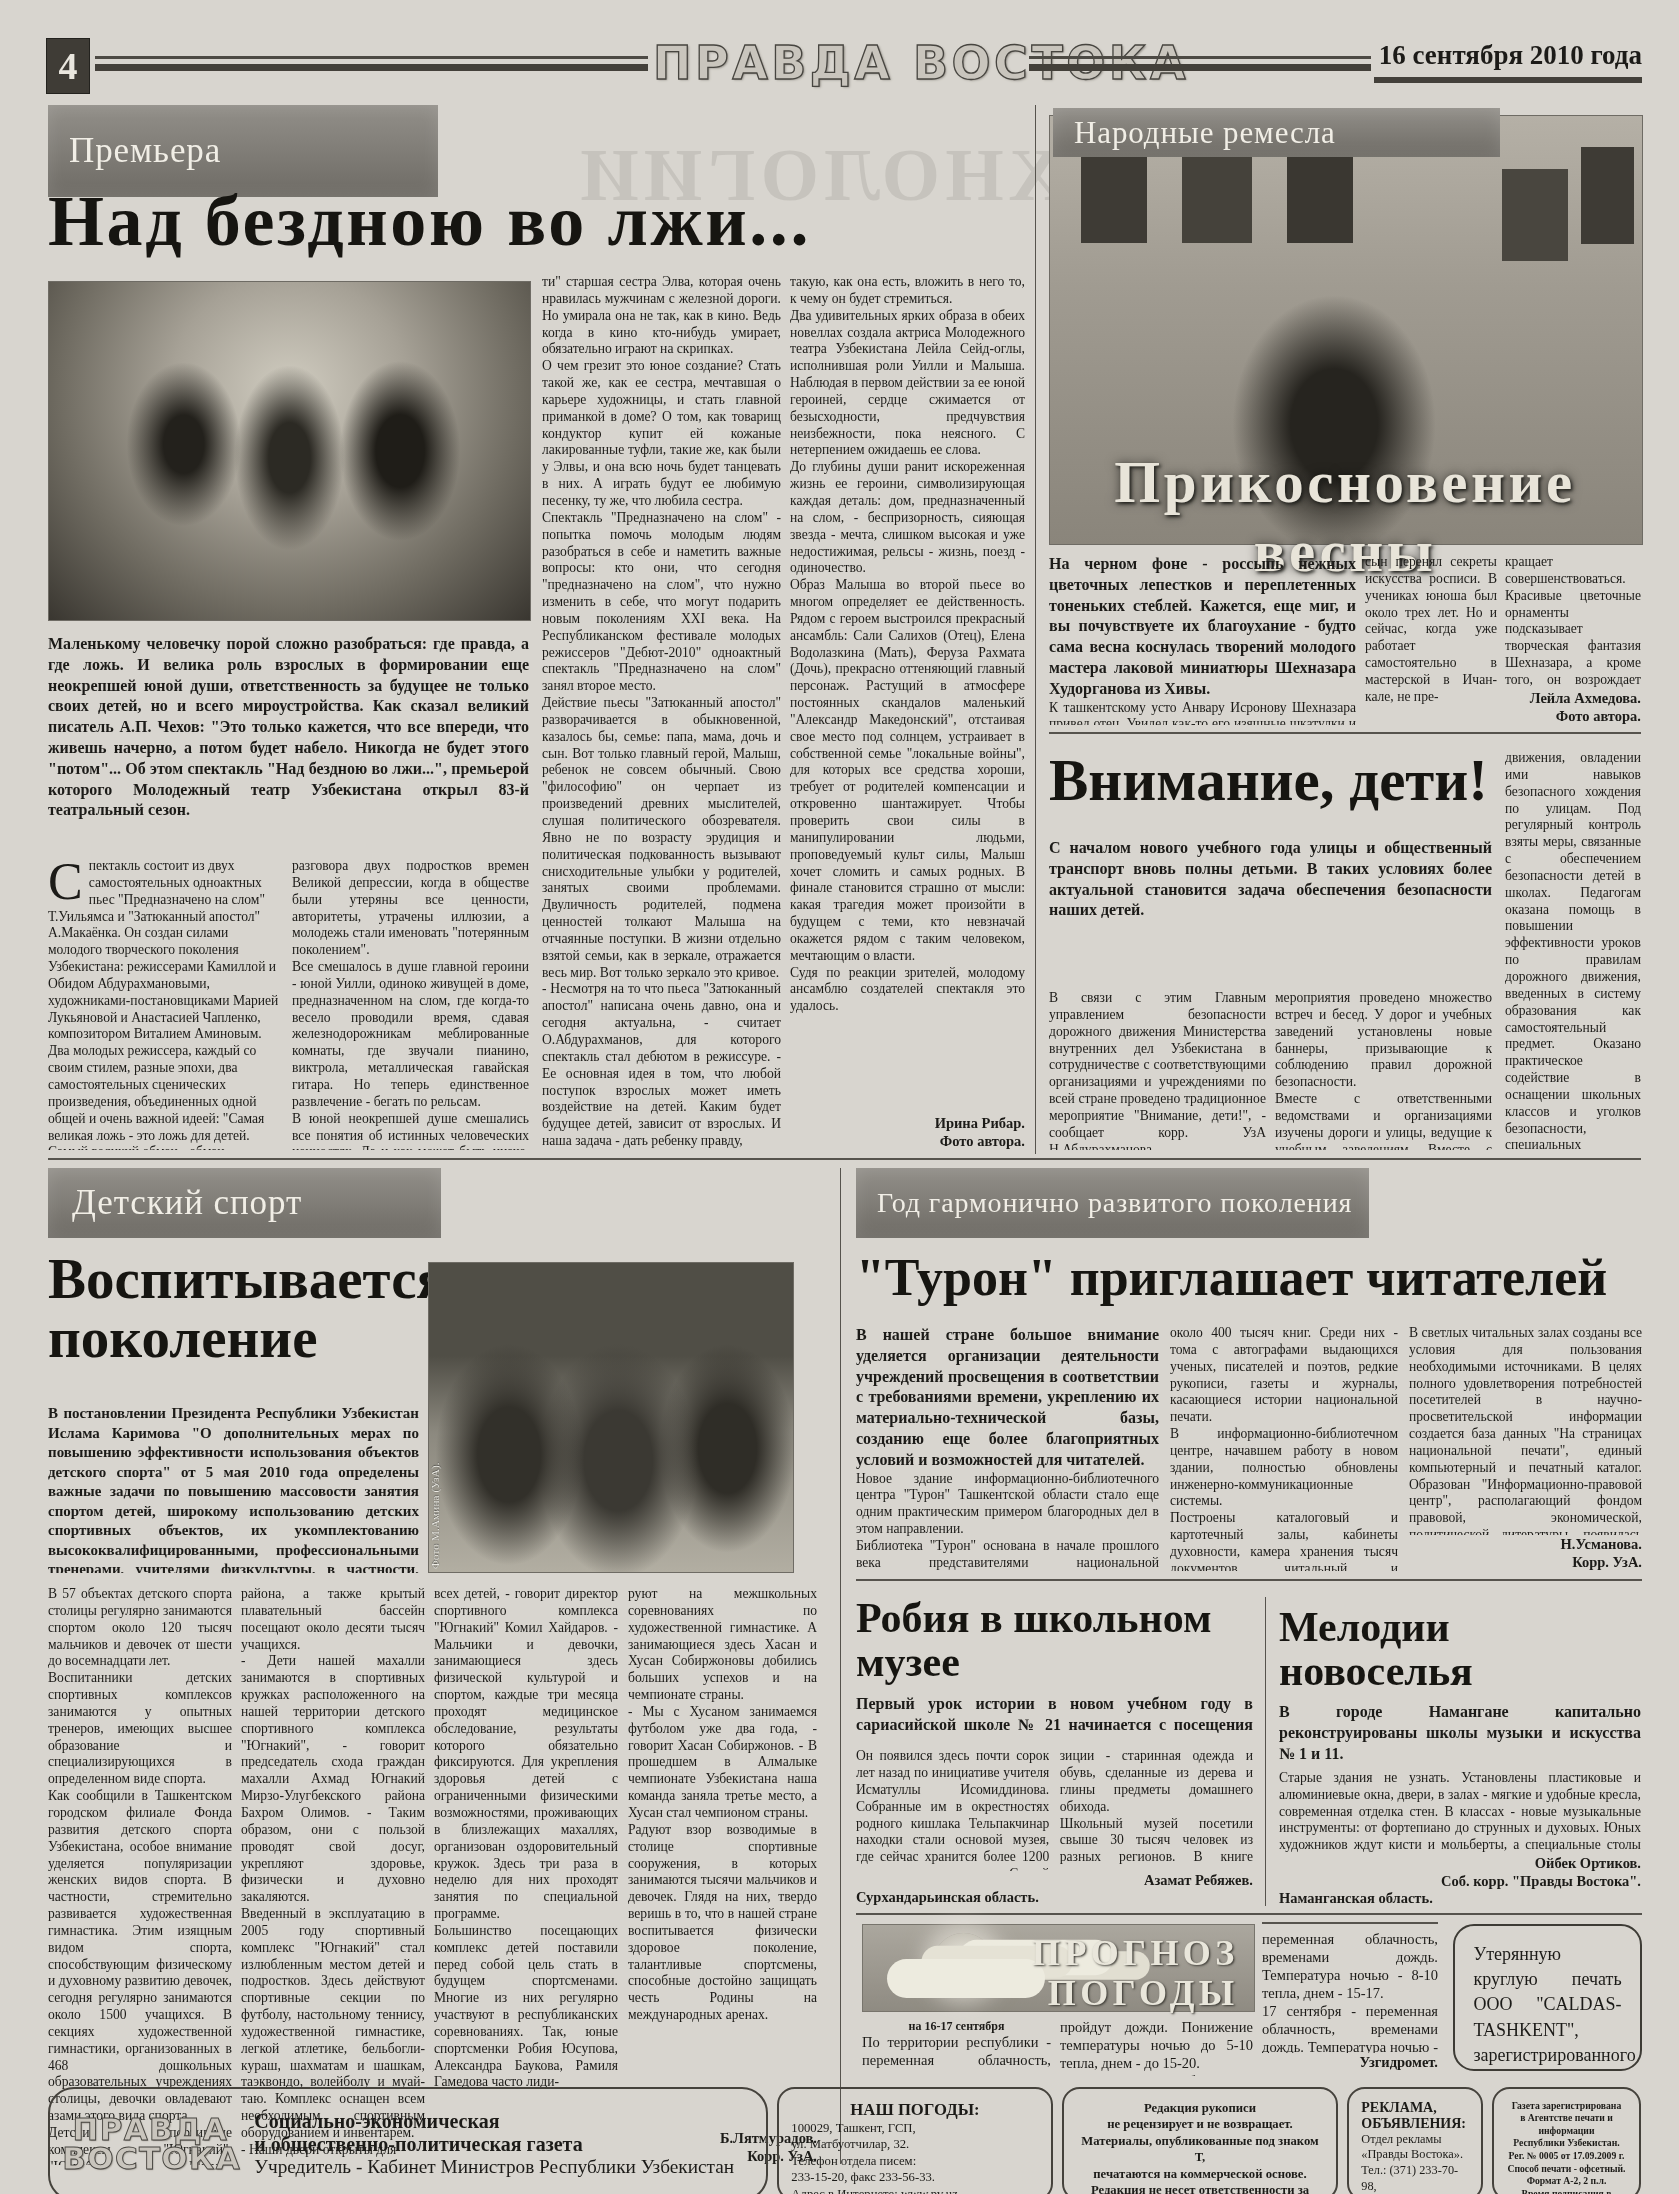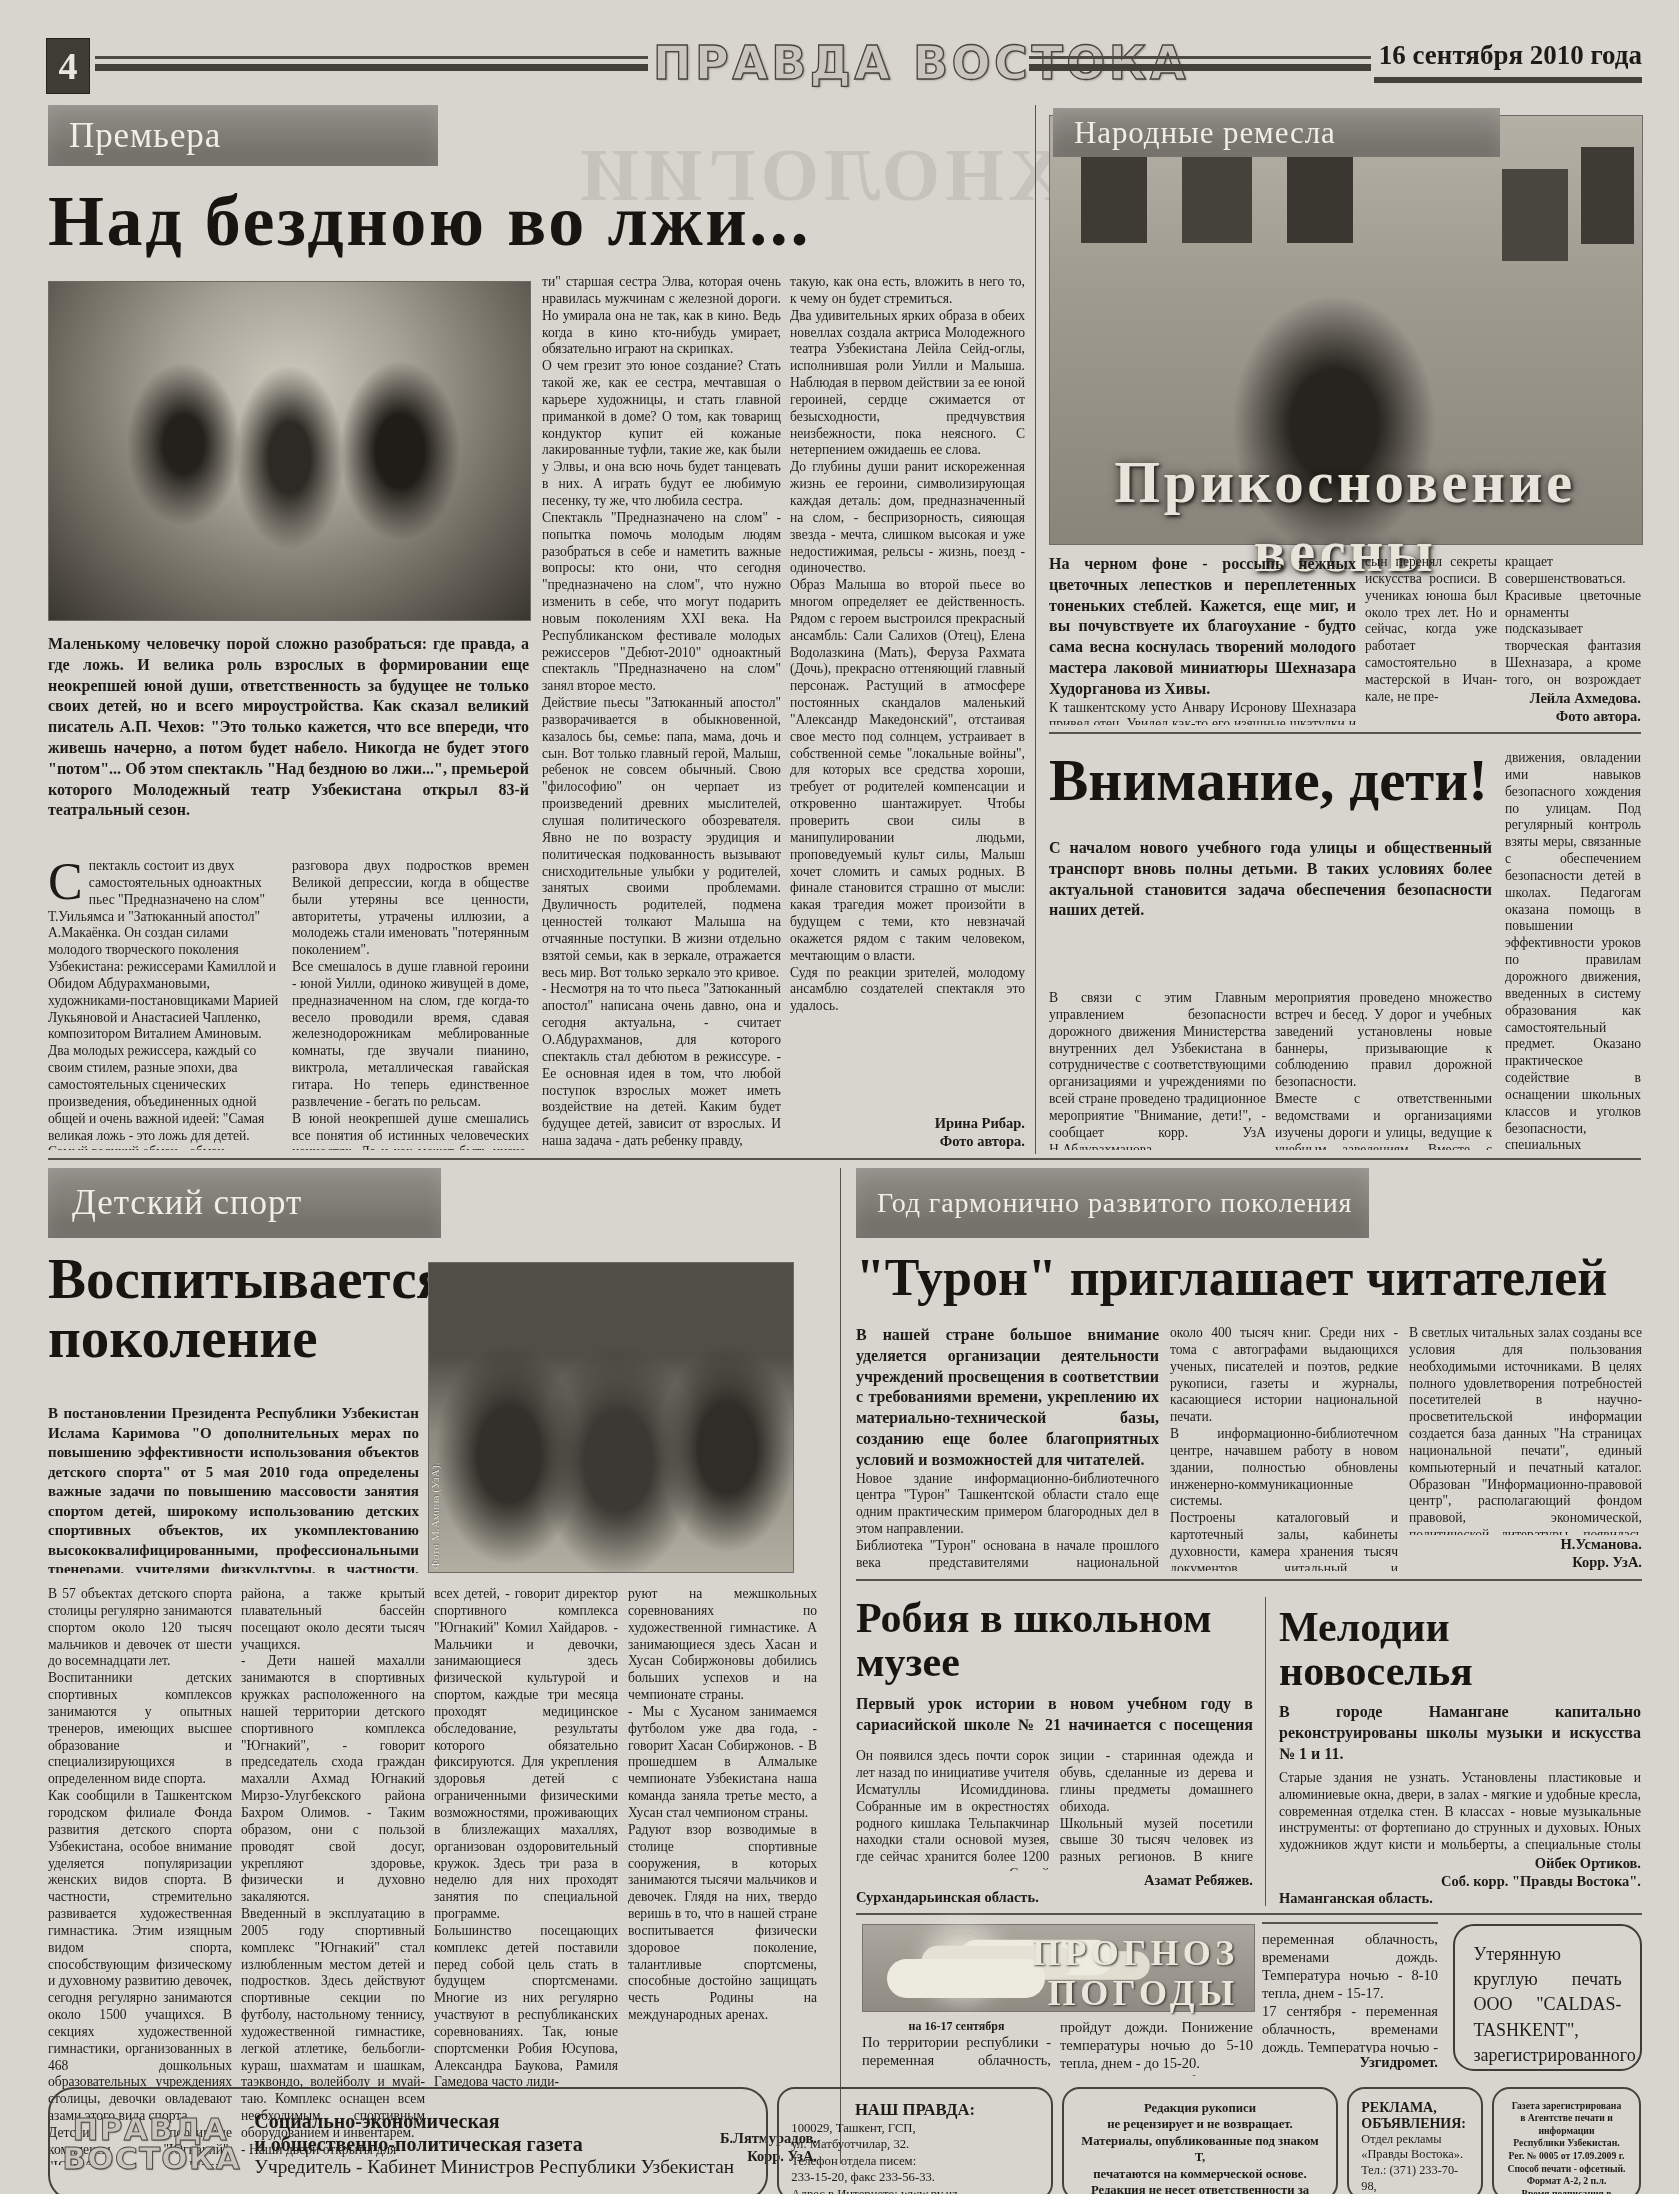--- a/index.html
+++ b/index.html
@@ -70,21 +70,21 @@
 <div class="page">
 
   <div class="abs" style="left:46px;top:38px;width:42px;height:54px;background:#3f3c36;border:1.3px solid #23221e;
               color:#e9e6de;font-weight:bold;font-size:38px;display:flex;align-items:center;justify-content:center;">4</div>
   <div class="abs dbl" style="left:95px;top:56px;width:553px;"></div>
   <div class="abs masthead" style="left:653px;top:36px;width:373px;text-align:center;">ПРАВДА ВОСТОКА</div>
   <div class="abs dbl" style="left:1029px;top:56px;width:342px;"></div>
   <div class="abs" style="left:1374px;top:40px;width:268px;text-align:right;font-weight:bold;font-size:27px;">16 сентября 2010 года</div>
   <div class="abs" style="left:1374px;top:77px;width:268px;height:6.1px;background:#43403a;"></div>
 
-  <div class="abs tab" style="left:48px;top:105px;width:369px;height:61px;">Премьера</div>
+  <div class="abs tab" style="left:48px;top:105px;width:369px;height:92px;">Премьера</div>
   <div class="abs ghost" style="left:575px;top:132px;">ТЕХНОЛОГИИ</div>
   <div class="abs headline" style="left:48px;top:184px;width:979px;font-size:72px;letter-spacing:2.6px;">Над бездною во лжи...</div>
 
   <div class="abs photo photo-theater" style="left:48px;top:281px;width:481px;height:338px;"></div>
 
   <div class="abs bodytext" style="left:542px;top:274px;width:239px;height:876px;">ти" старшая сестра Элва, которая очень нравилась мужчинам с железной дороги. Но умирала она не так, как в кино. Ведь когда в кино кто-нибудь умирает, обязательно играют на скрипках.
 О чем грезит это юное создание? Стать такой же, как ее сестра, мечтавшая о карьере художницы, и стать главной приманкой в доме? О том, как товарищ кондуктор купит ей кожаные лакированные туфли, такие же, как были у Элвы, и она всю ночь будет танцевать в них. А играть будут ее любимую песенку, ту же, что любила сестра.
 Спектакль "Предназначено на слом" - попытка помочь молодым людям разобраться в себе и наметить важные вопросы: кто они, что сегодня "предназначено на слом", что нужно изменить в себе, что могут подарить новым поколениям XXI века. На Республиканском фестивале молодых режиссеров "Дебют-2010" одноактный спектакль "Предназначено на слом" занял второе место.
 Действие пьесы "Затюканный апостол" разворачивается в обыкновенной, казалось бы, семье: папа, мама, дочь и сын. Вот только главный герой, Малыш, ребенок не совсем обычный. Свою "философию" он черпает из произведений древних мыслителей, слушая политического обозревателя. Явно не по возрасту эрудиция и политическая подкованность вызывают снисходительные улыбки у родителей, занятых своими проблемами. Двуличность родителей, подмена ценностей толкают Малыша на отчаянные поступки. В жизни отдельно взятой семьи, как в зеркале, отражается весь мир. Вот только зеркало это кривое.
 - Несмотря на то что пьеса "Затюканный апостол" написана очень давно, она и сегодня актуальна, - считает О.Абдурахманов, для которого спектакль стал дебютом в режиссуре. - Ее основная идея в том, что любой поступок взрослых может иметь воздействие на детей. Каким будет будущее детей, зависит от взрослых. И наша задача - дать ребенку правду,</div>
@@ -244,21 +244,21 @@
       <div class="logo" style="font-size:31px;">ВОСТОКА</div>
     </div>
     <div>
       <div style="font-weight:bold;font-size:20px;">Социально-экономическая</div>
       <div style="font-weight:bold;font-size:20px;">и общественно-политическая газета</div>
       <div style="font-size:19.3px;margin-top:0;">Учредитель - Кабинет Министров Республики Узбекистан</div>
     </div>
   </div>
 
   <div class="abs fbox" style="left:777px;top:2087px;width:276px;height:114px;">
-    <div style="font-weight:bold;font-size:16.7px;text-align:center;">НАШ ПРАВДА:</div>
+    <div style="font-weight:bold;font-size:16.7px;text-align:center;">НАШ ПОГОДЫ:</div>
     <div class="fsmall" style="font-weight:normal;text-align:left;">100029, Ташкент, ГСП,
 ул. Матбуотчилар, 32.
 Телефон отдела писем:
 233-15-20, факс 233-56-33.
 Адрес в Интернете: www.pv.uz
 E-mail: pvinfo@doda.uz</div>
   </div>
 
   <div class="abs fbox fsmall" style="left:1062px;top:2087px;width:276px;height:114px;">Редакция рукописи
 не рецензирует и не возвращает.

